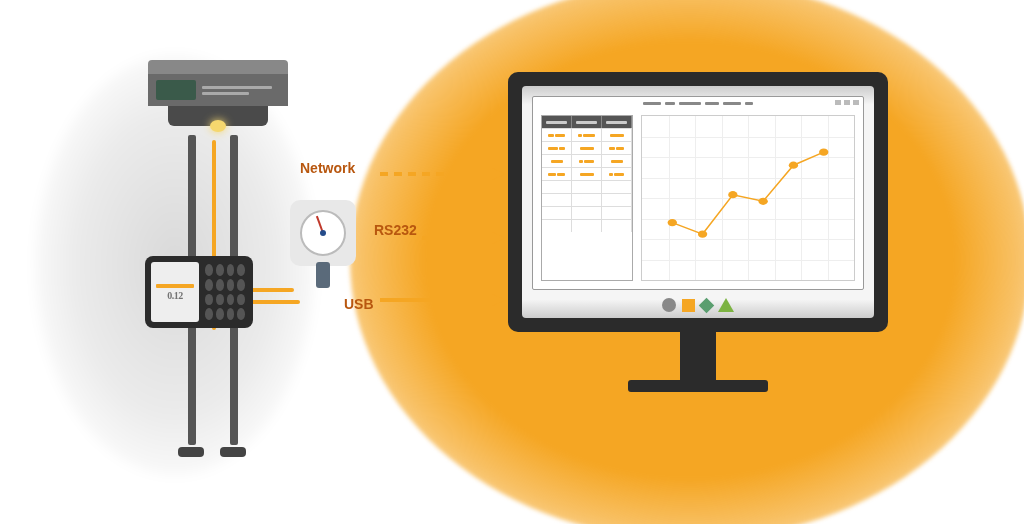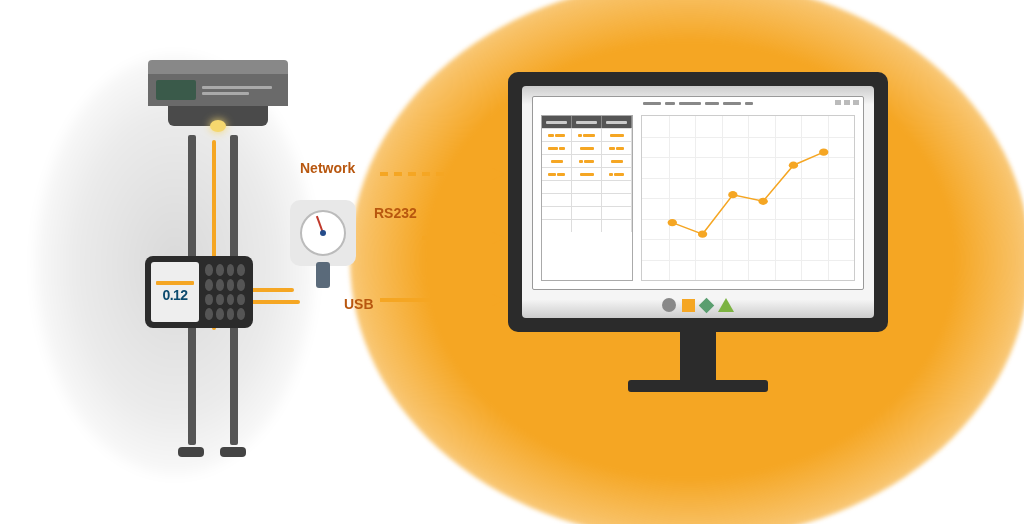--- a/index.html
+++ b/index.html
@@ -249,24 +249,25 @@
     width: 48px;
     background: #eee;
     border-radius: 3px;
     display: flex;
     flex-direction: column;
     align-items: center;
     justify-content: center;
     gap: 2px;
   }
   .reader-value {
-    font-size: 14px;
+    font-size: 10px;
     font-weight: bold;
-    color: #0c4a6e;
+    color: #737373;
     letter-spacing: -0.5px;
+    font-family: Liberation Serif, serif;
   }
   .reader-bar { width: 80%; height: 4px; background: #f5a623; border-radius: 1px; }
   .reader-pad {
     flex: 1;
     display: grid;
     grid-template-columns: repeat(4,1fr);
     grid-template-rows: repeat(4,1fr);
     gap: 3px;
     padding: 2px;
   }
@@ -399,21 +400,21 @@
       <div class="reader-dot"></div>
       <div class="reader-dot"></div>
     <div class="reader-dot"></div>
       <div class="reader-dot"></div>
       <div class="reader-dot"></div>
       <div class="reader-dot"></div>
   </div>
 </div>
 
 <div class="conn-label" style="left:300px; top:160px;">Network</div>
-<div class="conn-label" style="left:374px; top:205px;">RS232</div>
+<div class="conn-label" style="left:374px; top:222px;">RS232</div>
 <div class="conn-label" style="left:344px; top:296px;">USB</div>
 
 <svg class="arrow" style="left:380px; top:164px; width:130px; height:20px;">
   <line class="arrow-line dashed" x1="0" y1="10" x2="112" y2="10"></line>
   <polygon class="arrow-head" points="112,4 126,10 112,16"></polygon>
 </svg>
 <svg class="arrow" style="left:380px; top:228px; width:130px; height:20px;">
   <line class="arrow-line" x1="42" y1="10" x2="112" y2="10"></line>
   <polygon class="arrow-head" points="112,4 126,10 112,16"></polygon>
 </svg>

